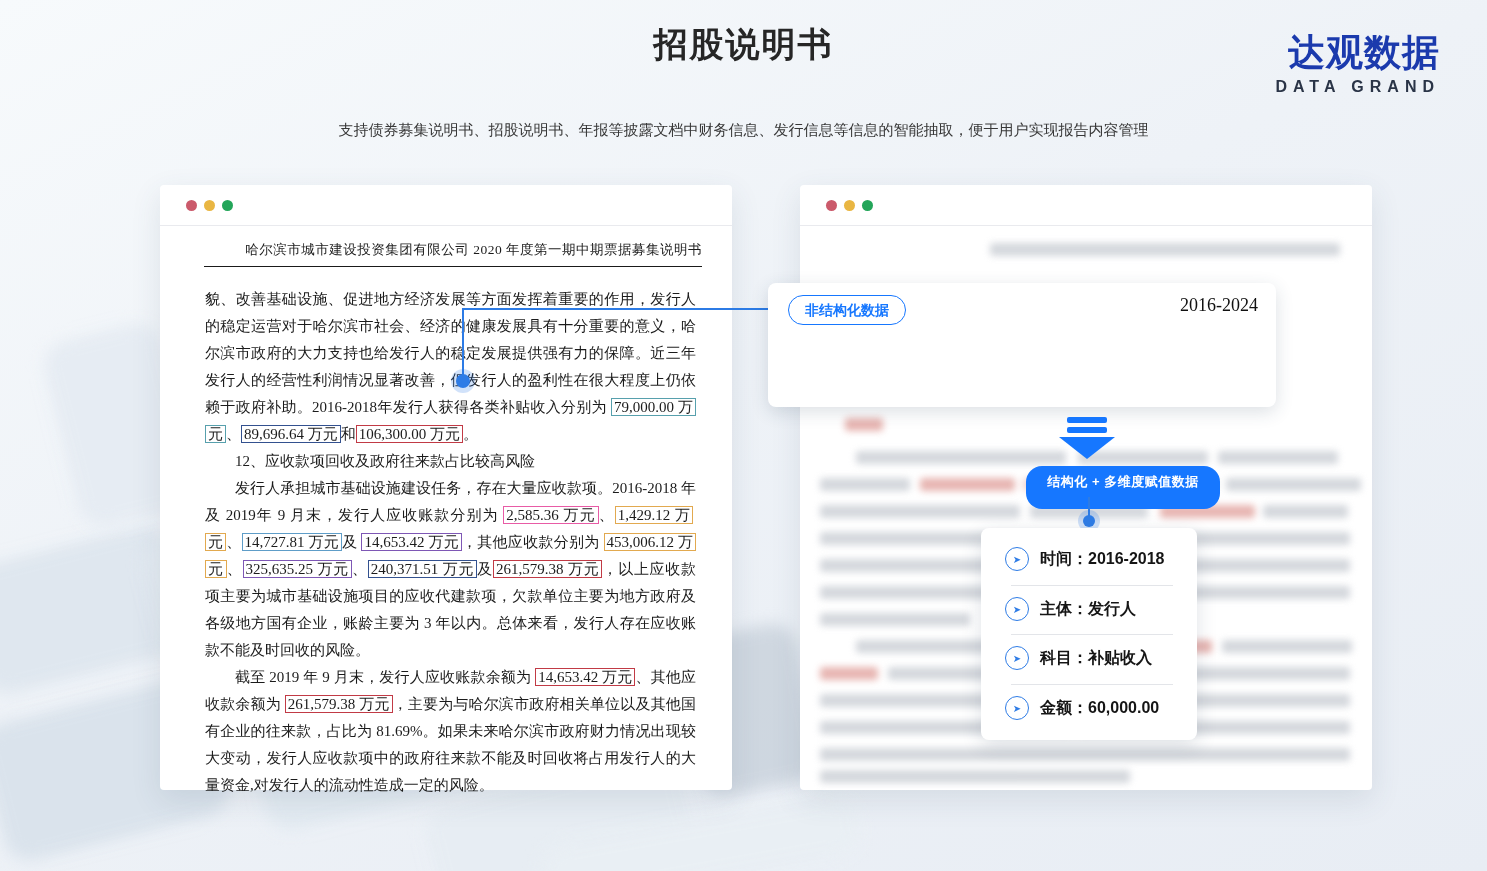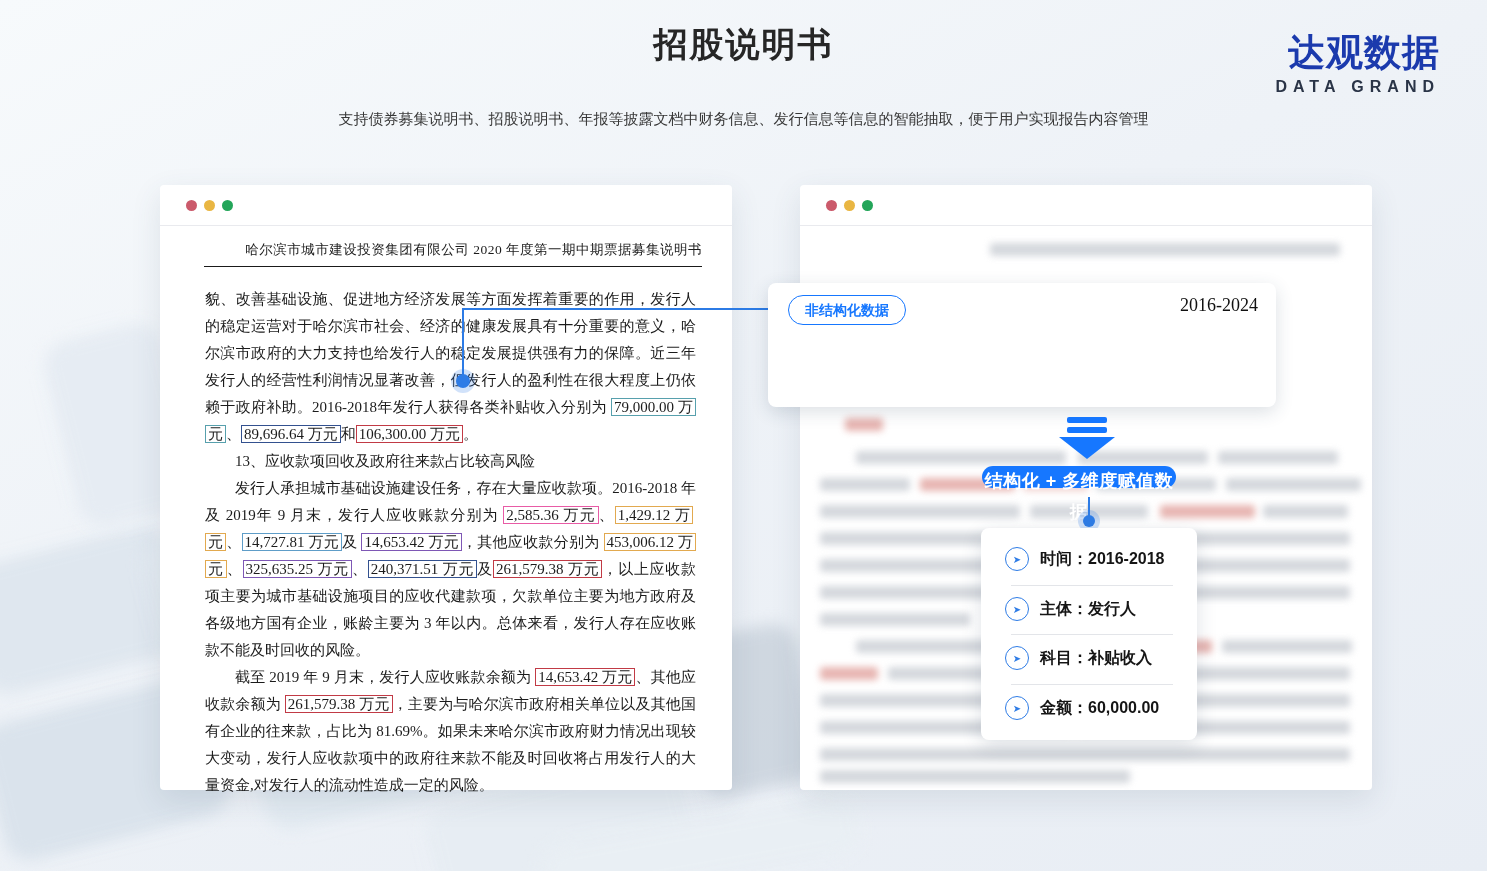--- a/index.html
+++ b/index.html
@@ -6,21 +6,21 @@
   body{
     width:1487px;height:871px;overflow:hidden;position:relative;
     font-family:"Liberation Sans","DejaVu Sans",sans-serif;
     background:linear-gradient(155deg,#f7fafc 0%,#eef2f7 45%,#e8edf4 100%);
   }
   
   .bgshape{position:absolute;border-radius:26px;filter:blur(8px);transform:rotate(-14deg);}
   
   .page-title{position:absolute;top:22px;left:0;right:0;text-align:center;
     font-size:34px;font-weight:600;color:#262626;letter-spacing:2px;margin:0;}
-  .page-subtitle{position:absolute;top:110px;left:0;right:0;text-align:center;
+  .page-subtitle{position:absolute;top:121px;left:0;right:0;text-align:center;
     font-size:15px;color:#383838;margin:0;}
   .logo{position:absolute;top:32px;right:47px;text-align:right;}
   .logo-cn{font-size:37px;font-weight:800;color:#1b3aad;letter-spacing:1px;line-height:1.15;}
   .logo-en{font-size:16px;font-weight:700;color:#2a3447;letter-spacing:6px;margin-top:3px;}
   
   .window{position:absolute;top:185px;width:572px;height:605px;background:#fff;
     border-radius:4px;box-shadow:0 10px 30px rgba(60,80,110,.12);}
   .win-left{left:160px;}
   .win-right{left:800px;overflow:hidden;}
   .titlebar{height:40px;border-bottom:1px solid #e9eaee;display:flex;align-items:center;padding-left:26px;}
@@ -64,22 +64,22 @@
     font-family:"Liberation Serif","DejaVu Serif",serif;}
   .callout-text{position:absolute;left:14px;top:49px;font-size:17.5px;line-height:34px;
     color:#1b1b1b;font-family:"Liberation Serif","DejaVu Serif",serif;white-space:nowrap;}
   
   .big-arrow{position:absolute;left:1059px;top:417px;width:56px;}
   .big-arrow .bar{margin:0 auto;width:40px;height:6px;background:#1677FF;border-radius:2px;}
   .big-arrow .bar+.bar{margin-top:4px;}
   .big-arrow .tri{margin-top:4px;width:0;height:0;
     border-left:28px solid transparent;border-right:28px solid transparent;
     border-top:22px solid #1677FF;}
-  .pill-filled{position:absolute;left:982px;top:466px;width:194px;height:22px;line-height:31px;
-    background:#1677FF;border-radius:16px;color:#fff;font-size:18px;font-weight:700;
+  .pill-filled{position:absolute;left:1026px;top:466px;width:194px;height:43px;line-height:31px;
+    background:#1677FF;border-radius:16px;color:#fff;font-size:13px;font-weight:700;
     text-align:center;letter-spacing:.5px;}
   
   .card{position:absolute;left:981px;top:528px;width:216px;height:212px;background:#fff;
     border-radius:8px;box-shadow:0 6px 20px rgba(40,60,90,.15);}
   .card-row{position:absolute;left:24px;right:16px;height:24px;display:flex;align-items:center;gap:11px;}
   .circ-icon{width:22px;height:22px;min-width:22px;border:1.5px solid #2e7ce6;border-radius:50%;
     display:flex;align-items:center;justify-content:center;color:#2e7ce6;font-size:10px;}
   .card-row span{font-size:16px;font-weight:700;color:#151515;white-space:nowrap;}
   .card-div{position:absolute;left:30px;right:24px;height:1px;background:#e3e5e9;}
 </style>
@@ -107,21 +107,21 @@
 <div class="window win-left">
   <div class="titlebar">
     <span class="dot dot-red"></span>
     <span class="dot dot-yellow"></span>
     <span class="dot dot-green"></span>
   </div>
   <div class="doc">
     <div class="doc-header">哈尔滨市城市建设投资集团有限公司 2020 年度第一期中期票据募集说明书</div>
     <div class="doc-flow">
       <p><span>貌、改善基础设施、促进地方经济发展等方面发挥着重要的作用，发行人的稳定运营对于哈尔滨市社会、经济的健康发展具有十分重要的意义，哈尔滨市政府的大力支持也给发行人的稳定发展提供强有力的保障。近三年发行人的经营性利润情况显著改善，但发行人的盈利性在很大程度上仍依赖于政府补助。2016-2018年发行人获得各类补贴收入分别为 </span><span class="bx bx-teal">79,000.00 万元</span><span>、</span><span class="bx bx-navy">89,696.64 万元</span><span>和</span><span class="bx bx-crimson">106,300.00 万元</span><span>。</span></p>
-      <p class="indent">13、应收款项回收及政府往来款占比较高风险</p>
+      <p class="indent">12、应收款项回收及政府往来款占比较高风险</p>
       <p class="indent"><span>发行人承担城市基础设施建设任务，存在大量应收款项。2016-2018 年及 2019年 9 月末，发行人应收账款分别为 </span><span class="bx bx-pink">2,585.36 万元</span><span>、</span><span class="bx bx-amber">1,429.12 万元</span><span>、</span><span class="bx bx-steel">14,727.81 万元</span><span>及 </span><span class="bx bx-purple">14,653.42 万元</span><span>，其他应收款分别为 </span><span class="bx bx-amber">453,006.12 万元</span><span>、</span><span class="bx bx-purple">325,635.25 万元</span><span>、</span><span class="bx bx-navy">240,371.51 万元</span><span>及</span><span class="bx bx-crimson">261,579.38 万元</span><span>，以上应收款项主要为城市基础设施项目的应收代建款项，欠款单位主要为地方政府及各级地方国有企业，账龄主要为 3 年以内。总体来看，发行人存在应收账款不能及时回收的风险。</span></p>
       <p class="indent"><span>截至 2019 年 9 月末，发行人应收账款余额为 </span><span class="bx bx-crimson">14,653.42 万元</span><span>、其他应收款余额为 </span><span class="bx bx-crimson">261,579.38 万元</span><span>，主要为与哈尔滨市政府相关单位以及其他国有企业的往来款，占比为 81.69%。如果未来哈尔滨市政府财力情况出现较大变动，发行人应收款项中的政府往来款不能及时回收将占用发行人的大量资金,对发行人的流动性造成一定的风险。</span></p>
     </div>
   </div>
 </div>
 
 <div class="window win-right">
   <div class="titlebar">
     <span class="dot dot-red"></span>
     <span class="dot dot-yellow"></span>

